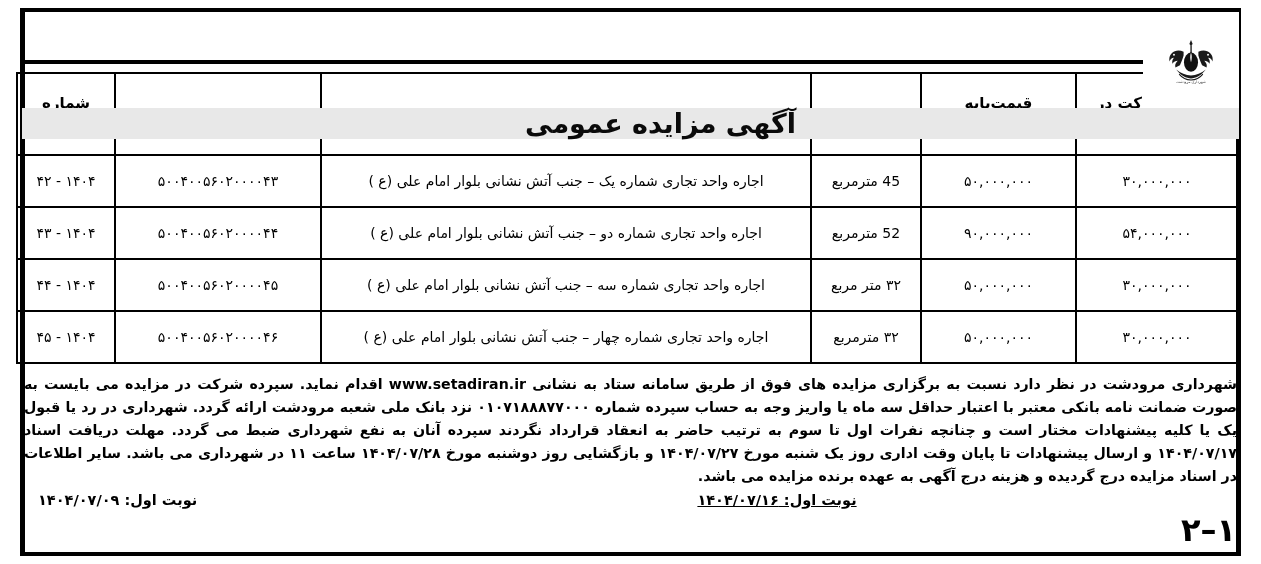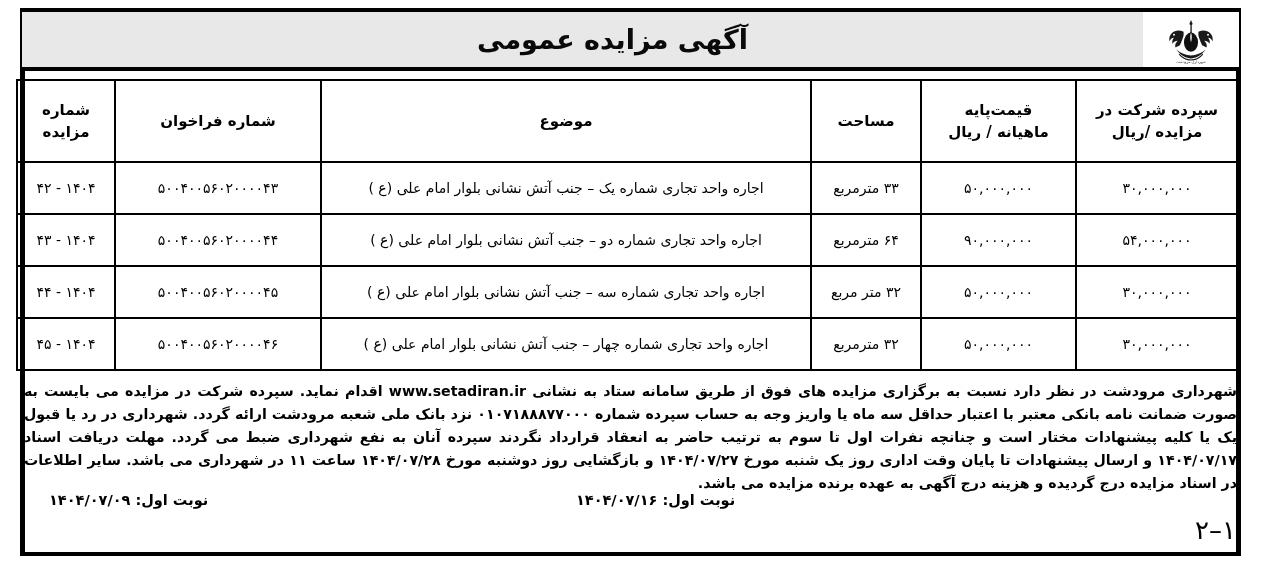--- a/index.html
+++ b/index.html
@@ -49,24 +49,24 @@
     left: 20px;
     top: 552px;
     width: 1221px;
     height: 4px;
     background: #000;
   }
 
   
   .header {
     position: relative;
-    height: 55px;
+    height: 48px;
     margin: 4px 0 0 0;
     display: flex;
-    flex-direction: row;
+    flex-direction: column;
     align-items: stretch;
   }
   .logo-cell {
     width: 96px;
     flex: 0 0 96px;
     display: flex;
     align-items: center;
     justify-content: center;
     background: #ffffff;
   }
@@ -175,38 +175,39 @@
     font-size: 25px;
     font-weight: bold;
     white-space: nowrap;
   }
   .ravabet {
     font-size: 23px;
     font-weight: bold;
     white-space: nowrap;
   }
   .page-num {
-    font-size: 26px;
-    font-weight: normal;
+    font-size: 32px;
+    font-weight: bold;
     white-space: nowrap;
   }
   .nobat {
     font-size: 14.5px;
     font-weight: bold;
     white-space: nowrap;
   }
   .nobat-right {
     width: 400px;
     text-align: left;
-    padding-left: 24px;
+    padding-left: 13px;
   }
   .nobat-mid {
     flex: 1 1 auto;
-    text-align: center;
+    text-align: right;
     padding-right: 120px;
+    text-decoration: underline;
   }
   .spacer { flex: 1 1 auto; }
 </style>
 </head>
 <body>
 
 <div class="page">
 
   <div class="rule-top"></div>
   <div class="frame"></div>
@@ -264,29 +265,29 @@
         <th>مساحت</th>
         <th>موضوع</th>
         <th>شماره فراخوان</th>
         <th>شماره مزایده</th>
       </tr>
     </thead>
     <tbody>
       <tr>
         <td>۳۰,۰۰۰,۰۰۰</td>
         <td>۵۰,۰۰۰,۰۰۰</td>
-        <td>۳۳ مترمربع</td>
+        <td>45 مترمربع</td>
         <td class="subject">اجاره واحد تجاری شماره یک – جنب آتش نشانی بلوار امام علی (ع )</td>
         <td>۵۰۰۴۰۰۵۶۰۲۰۰۰۰۴۳</td>
         <td>۱۴۰۴ - ۴۲</td>
       </tr>
       <tr>
         <td>۵۴,۰۰۰,۰۰۰</td>
         <td>۹۰,۰۰۰,۰۰۰</td>
-        <td>۶۴ مترمربع</td>
+        <td>52 مترمربع</td>
         <td class="subject">اجاره واحد تجاری شماره دو – جنب آتش نشانی بلوار امام علی (ع )</td>
         <td>۵۰۰۴۰۰۵۶۰۲۰۰۰۰۴۴</td>
         <td>۱۴۰۴ - ۴۳</td>
       </tr>
       <tr>
         <td>۳۰,۰۰۰,۰۰۰</td>
         <td>۵۰,۰۰۰,۰۰۰</td>
         <td>۳۲ متر مربع</td>
         <td class="subject">اجاره واحد تجاری شماره سه – جنب آتش نشانی بلوار امام علی (ع )</td>
         <td>۵۰۰۴۰۰۵۶۰۲۰۰۰۰۴۵</td>

